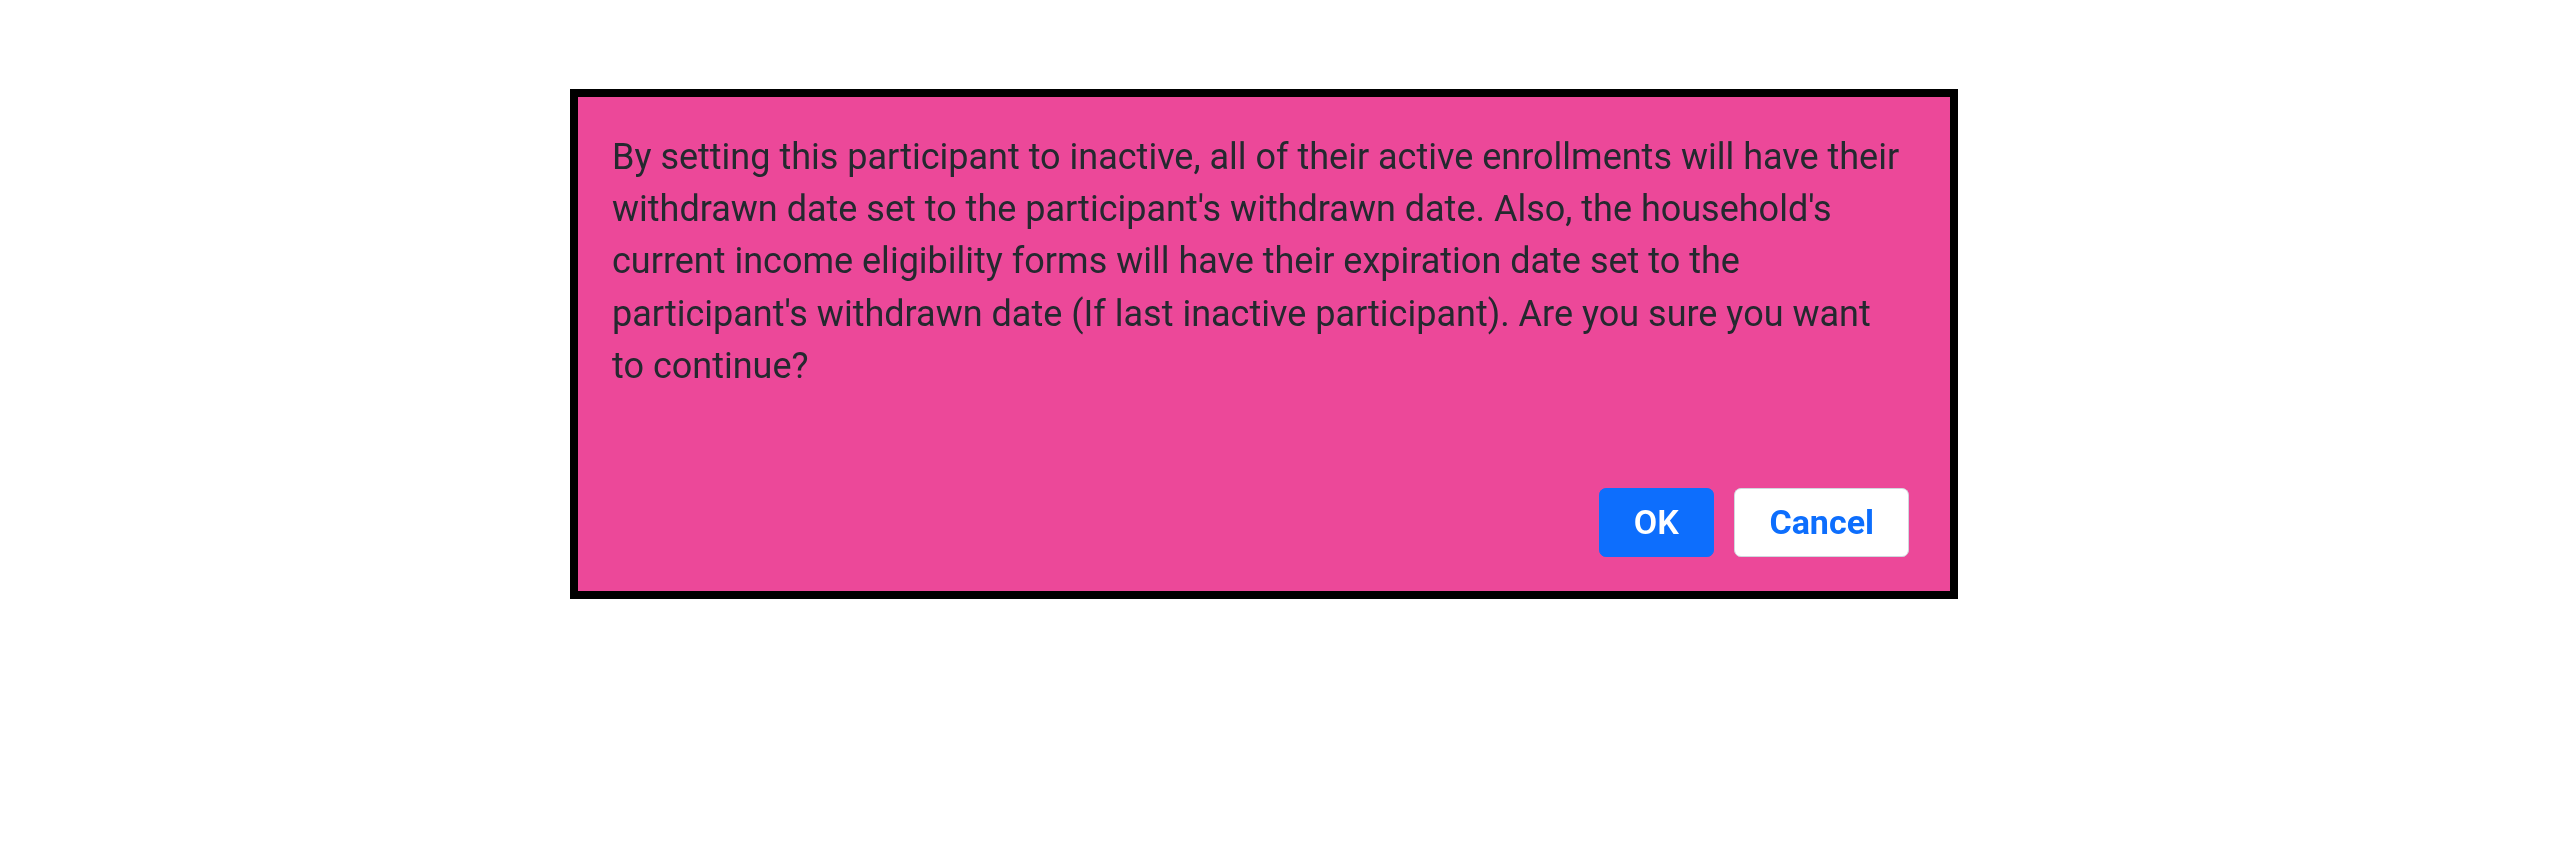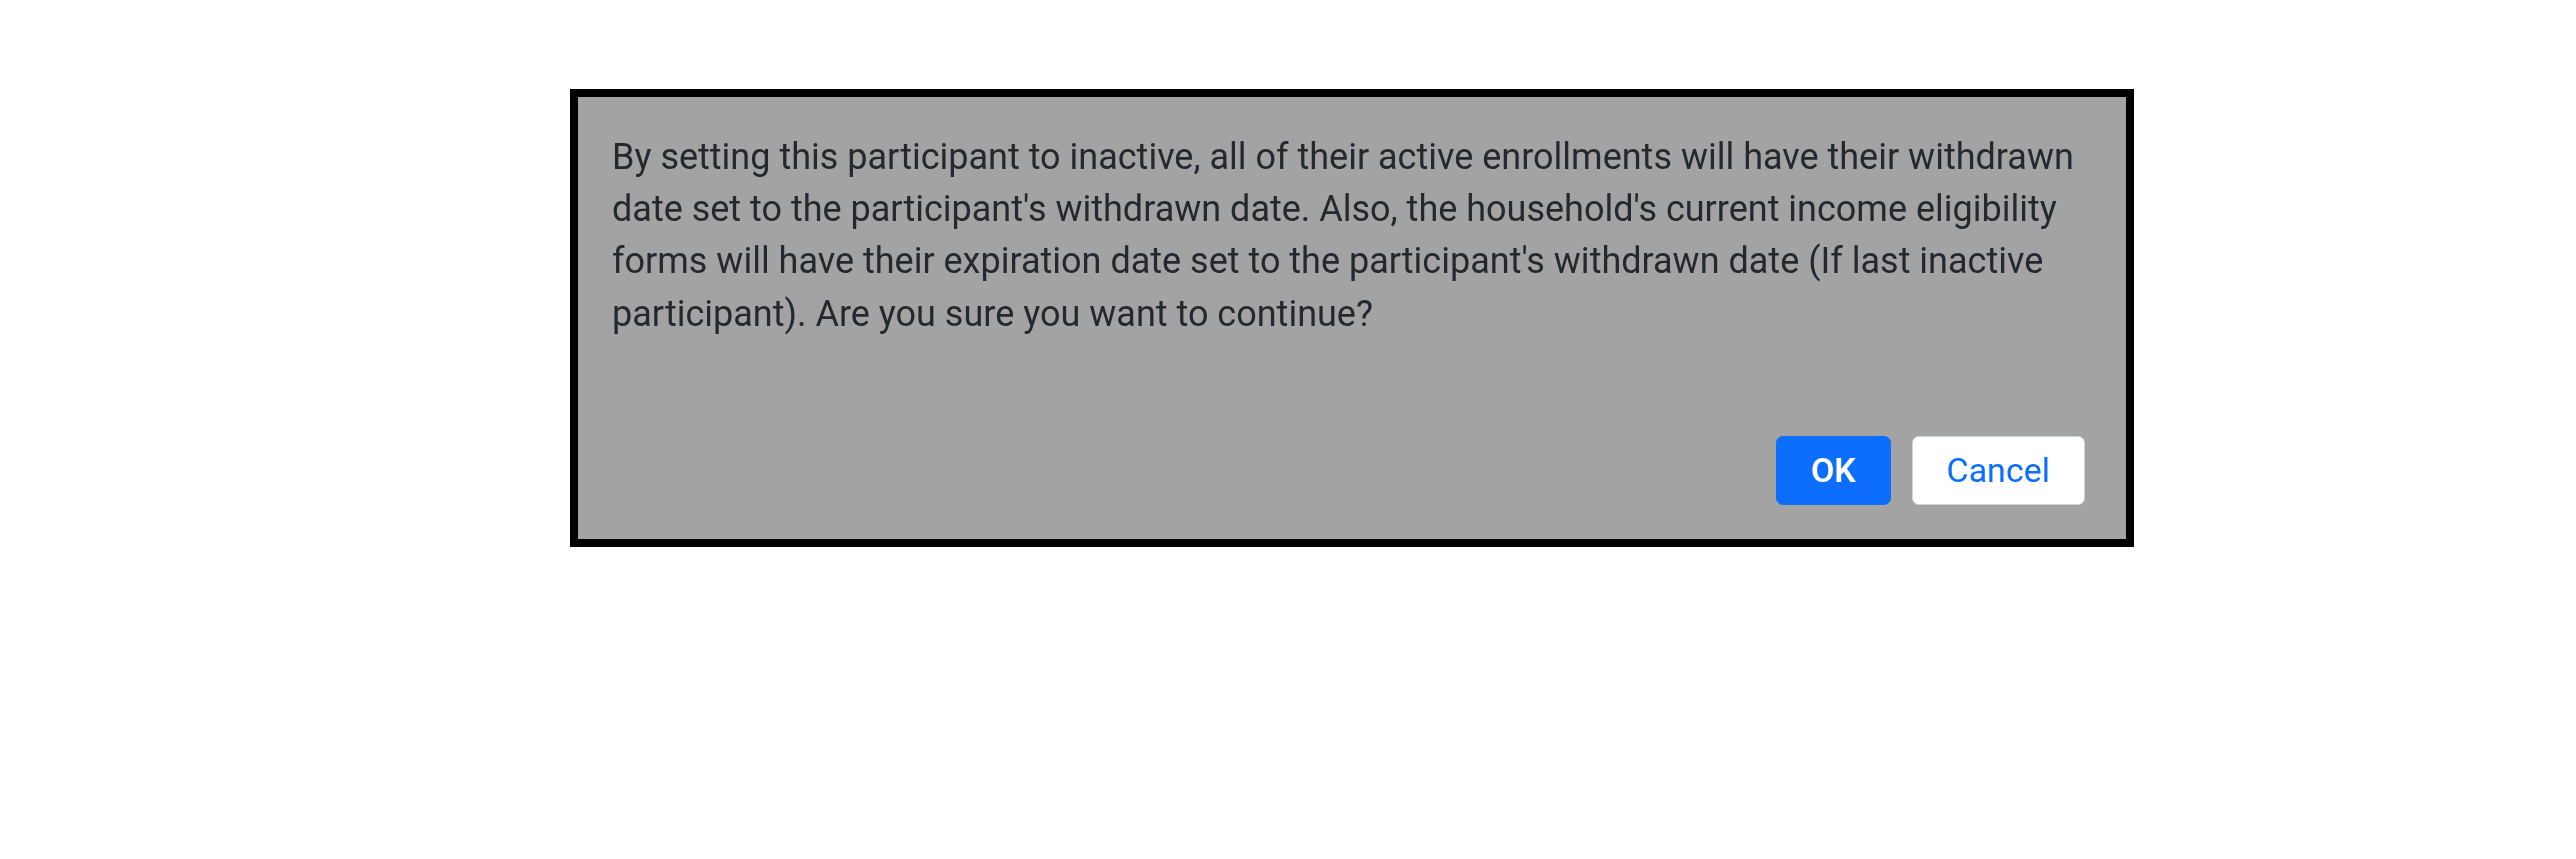--- a/index.html
+++ b/index.html
@@ -11,40 +11,40 @@
       font-family: -apple-system, BlinkMacSystemFont, "Segoe UI", Roboto, "Helvetica Neue", Arial, sans-serif;
       background: #ffffff;
       width: 2576px;
       height: 859px;
       position: relative;
     }
     .dialog-container {
       position: absolute;
       left: 570px;
       top: 89px;
-      width: 1564px;
+      width: 1388px;
       border: 8.2px solid #000000;
-      background: #a3a3a3;
+      background: #ec4899;
       padding: 34px 41px 34px 34px;
     }
     .dialog-message {
       font-size: 36px;
       line-height: 1.45;
       color: #24292f;
       margin-bottom: 96px;
     }
     .dialog-actions {
       display: flex;
       justify-content: flex-end;
       gap: 20.6px;
       align-items: center;
     }
     .btn {
       font-size: 34px;
-      font-weight: 400;
+      font-weight: 700;
       padding: 16.5px 34px;
       border-radius: 6.9px;
       cursor: pointer;
       font-family: inherit;
       line-height: 1;
     }
     .btn-primary {
       background: #0d6efd;
       color: #ffffff;
       border: 1.4px solid #0d6efd;

